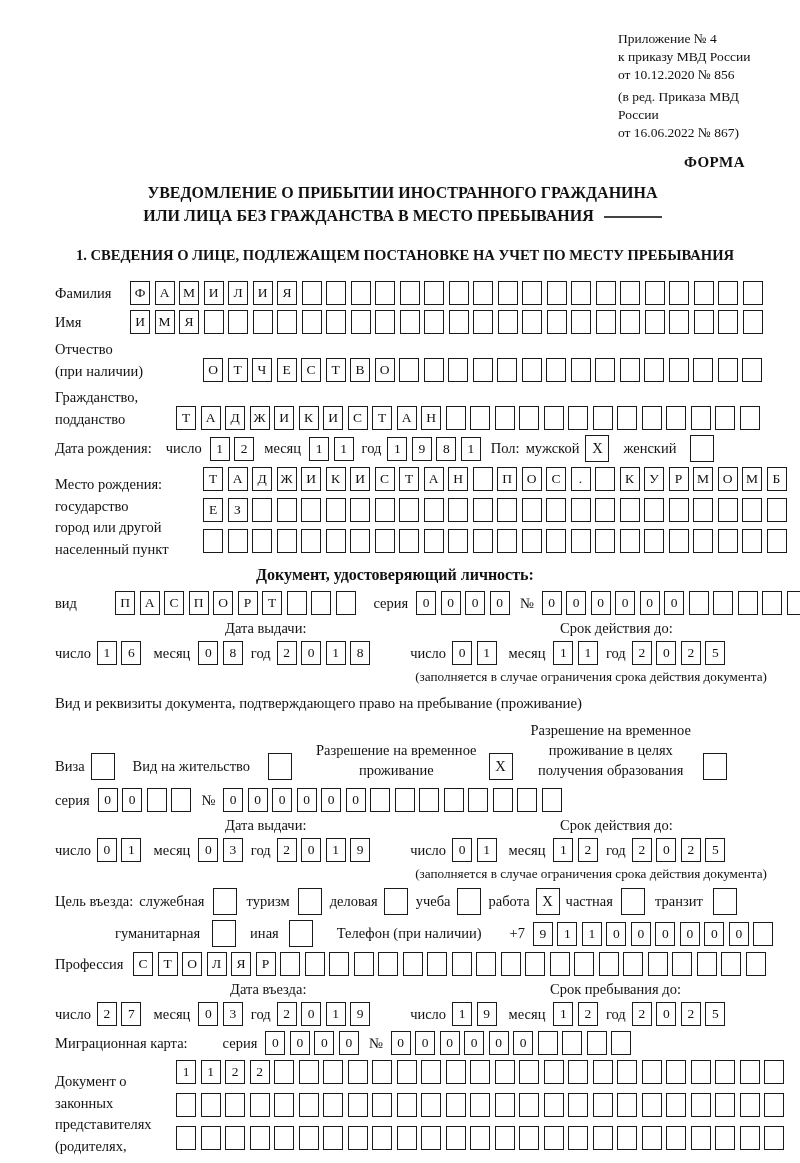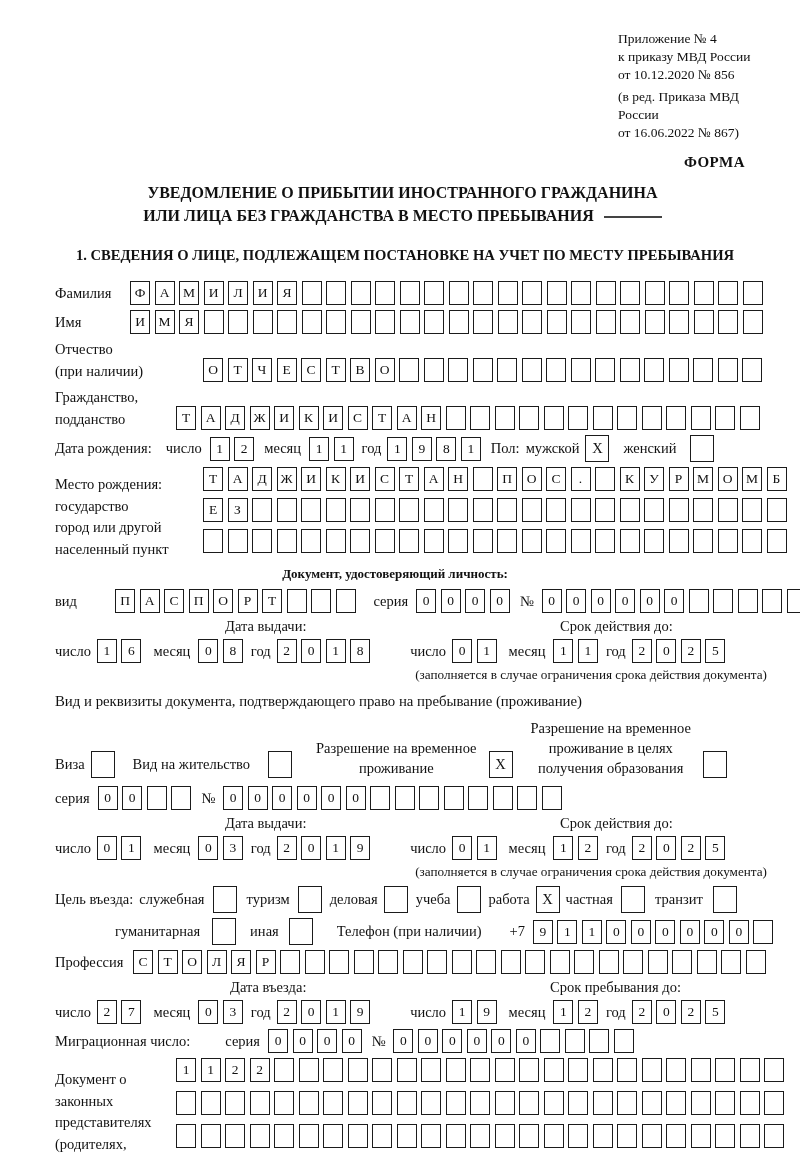--- a/index.html
+++ b/index.html
@@ -21,21 +21,21 @@
   .lblcol div{line-height:21.5px;}
 
   .cells{display:inline-flex;gap:4.5px;flex:0 0 auto;}
   .cell{box-sizing:border-box;flex:0 0 auto;width:20px;height:24px;border:1.6px solid #1b1b1b;
         display:inline-flex;align-items:center;justify-content:center;font-size:13.5px;}
   .cellstack .cells{margin-bottom:7px;}
 
   .cb{box-sizing:border-box;flex:0 0 auto;width:24px;height:27px;border:1.6px solid #1b1b1b;
       display:inline-flex;align-items:center;justify-content:center;font-size:14.5px;font-weight:normal;}
 
-  .doc-header{text-align:center;font-weight:bold;font-size:13px;margin:6px 40px 7px 0;}
+  .doc-header{text-align:center;font-weight:bold;font-size:16px;margin:6px 40px 7px 0;}
   .heads{position:relative;height:19px;font-size:14.5px;margin-bottom:2px;text-align:right;}
   .heads span{position:absolute;top:0;}
   .note{font-size:13.2px;text-align:right;padding-right:8px;margin:-1px 0 6px 0;}
   .intro{font-size:14.8px;line-height:25px;margin-top:2px;}
   .cbl{text-align:center;line-height:20px;font-size:14.5px;}
   .ml6{margin-left:6px;}.ml8{margin-left:8px;}.ml10{margin-left:10px;}.ml12{margin-left:12px;}
   .ml14{margin-left:14px;}.ml18{margin-left:18px;}.ml24{margin-left:24px;}.ml40{margin-left:40px;}
 </style>
 </head>
 <body>
@@ -583,21 +583,21 @@
     <span class="lbl ml8">год</span>
     <span class="cells ml6">
         <span class="cell">2</span>
         <span class="cell">0</span>
         <span class="cell">2</span>
         <span class="cell">5</span>
       </span>
   </div>
 
   <div class="row" style="margin-top:3px">
-    <span class="lbl">Миграционная число:</span>
+    <span class="lbl">Миграционная карта:</span>
     <span class="lbl" style="margin-left:35px">серия</span>
     <span class="cells ml8">
         <span class="cell">0</span>
         <span class="cell">0</span>
         <span class="cell">0</span>
         <span class="cell">0</span>
       </span>
     <span class="lbl ml10">№</span>
     <span class="cells ml8">
         <span class="cell">0</span>

